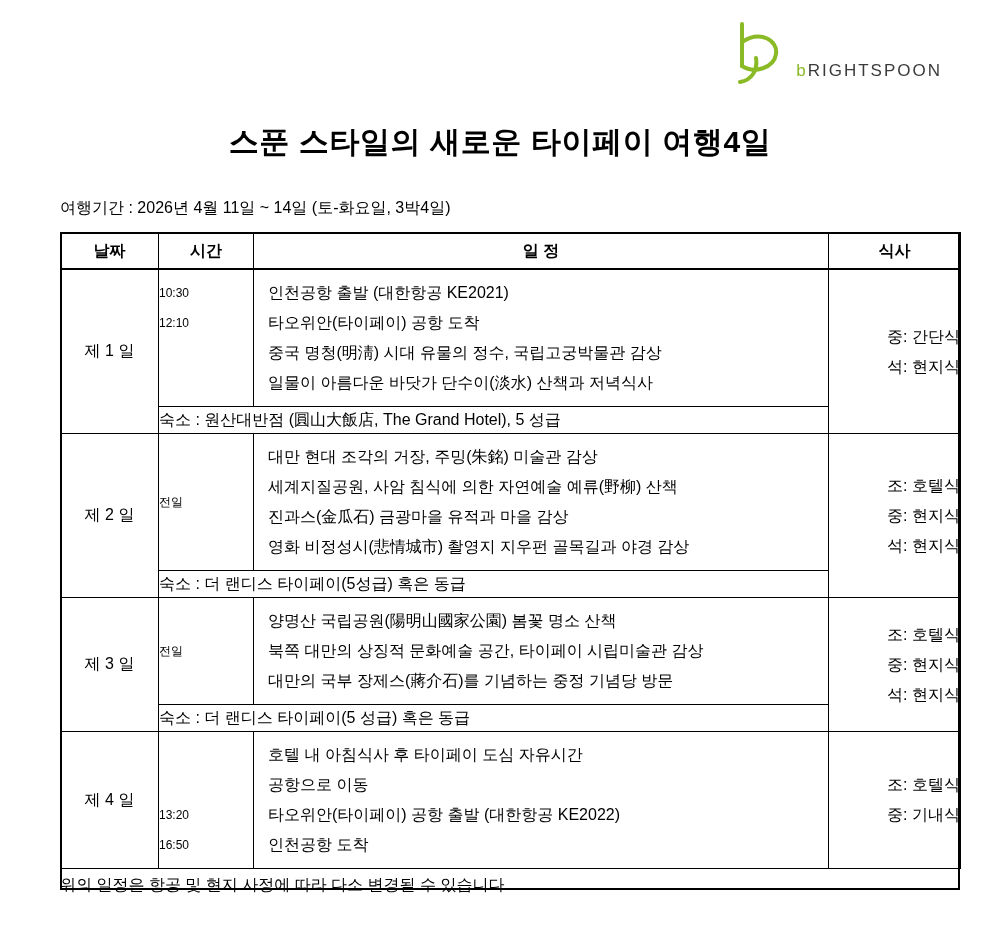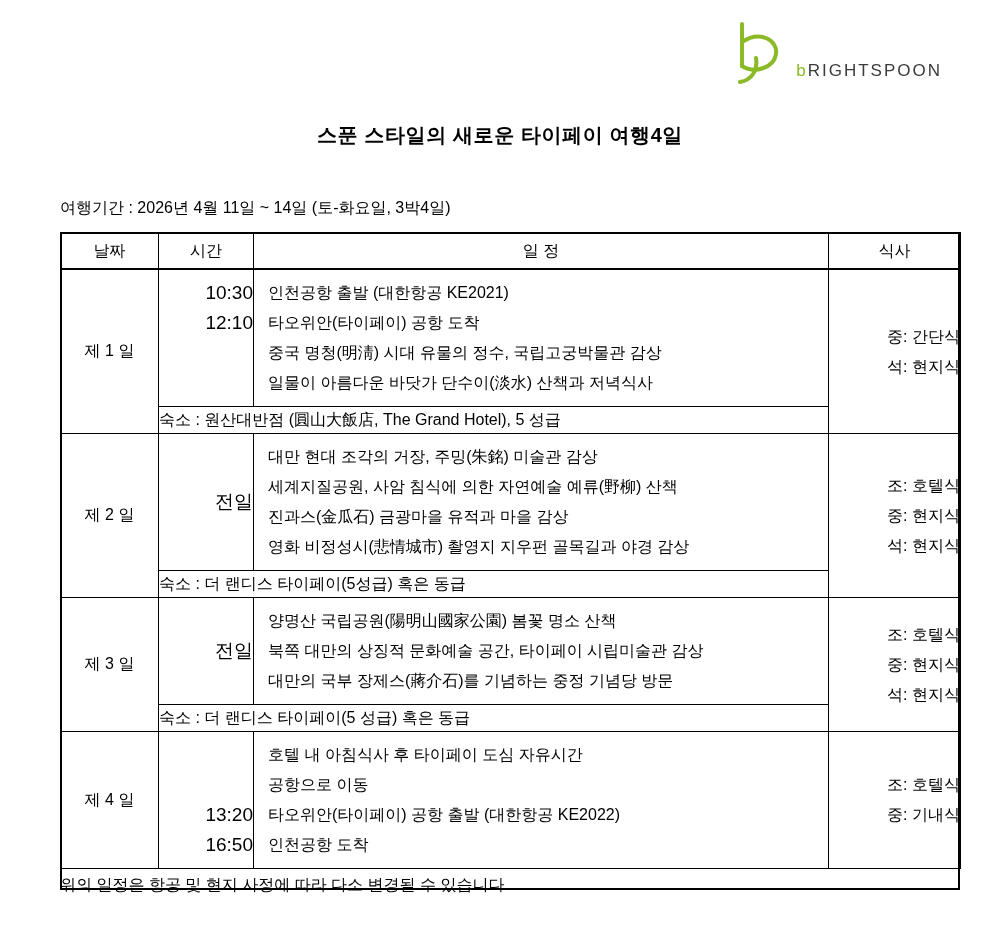--- a/index.html
+++ b/index.html
@@ -42,21 +42,21 @@
     font-weight: 400;
   }
 
   
   .doc-title {
     position: absolute;
     top: 122px;
     left: 0;
     width: 1000px;
     text-align: center;
-    font-size: 20px;
+    font-size: 30px;
     font-weight: bold;
     letter-spacing: 0.6px;
   }
 
   
   .trip-period {
     position: absolute;
     top: 198px;
     left: 60px;
     font-size: 16px;
@@ -73,35 +73,35 @@
     font-size: 16px;
   }
   table.itin th,
   table.itin td {
     border: 1px solid #000000;
     vertical-align: middle;
     padding: 0;
   }
   table.itin thead th {
     height: 36px;
-    font-weight: normal;
+    font-weight: bold;
     text-align: center;
     font-size: 16px;
   }
   .col-date  { width: 98px; }
   .col-time  { width: 95px; }
   .col-plan  { width: 575px; }
   .col-meal  { width: 132px; }
   .cell-date {
     text-align: center;
     font-size: 16px;
   }
   .cell-time {
-    text-align: right;
-    font-size: 19px;
+    text-align: left;
+    font-size: 12px;
     line-height: 30px;
   }
   .plan-list {
     padding: 8px 0 8px 14px;
     line-height: 30px;
     text-align: left;
   }
   .meal-list {
     text-align: right;
     padding-left: 22px;

